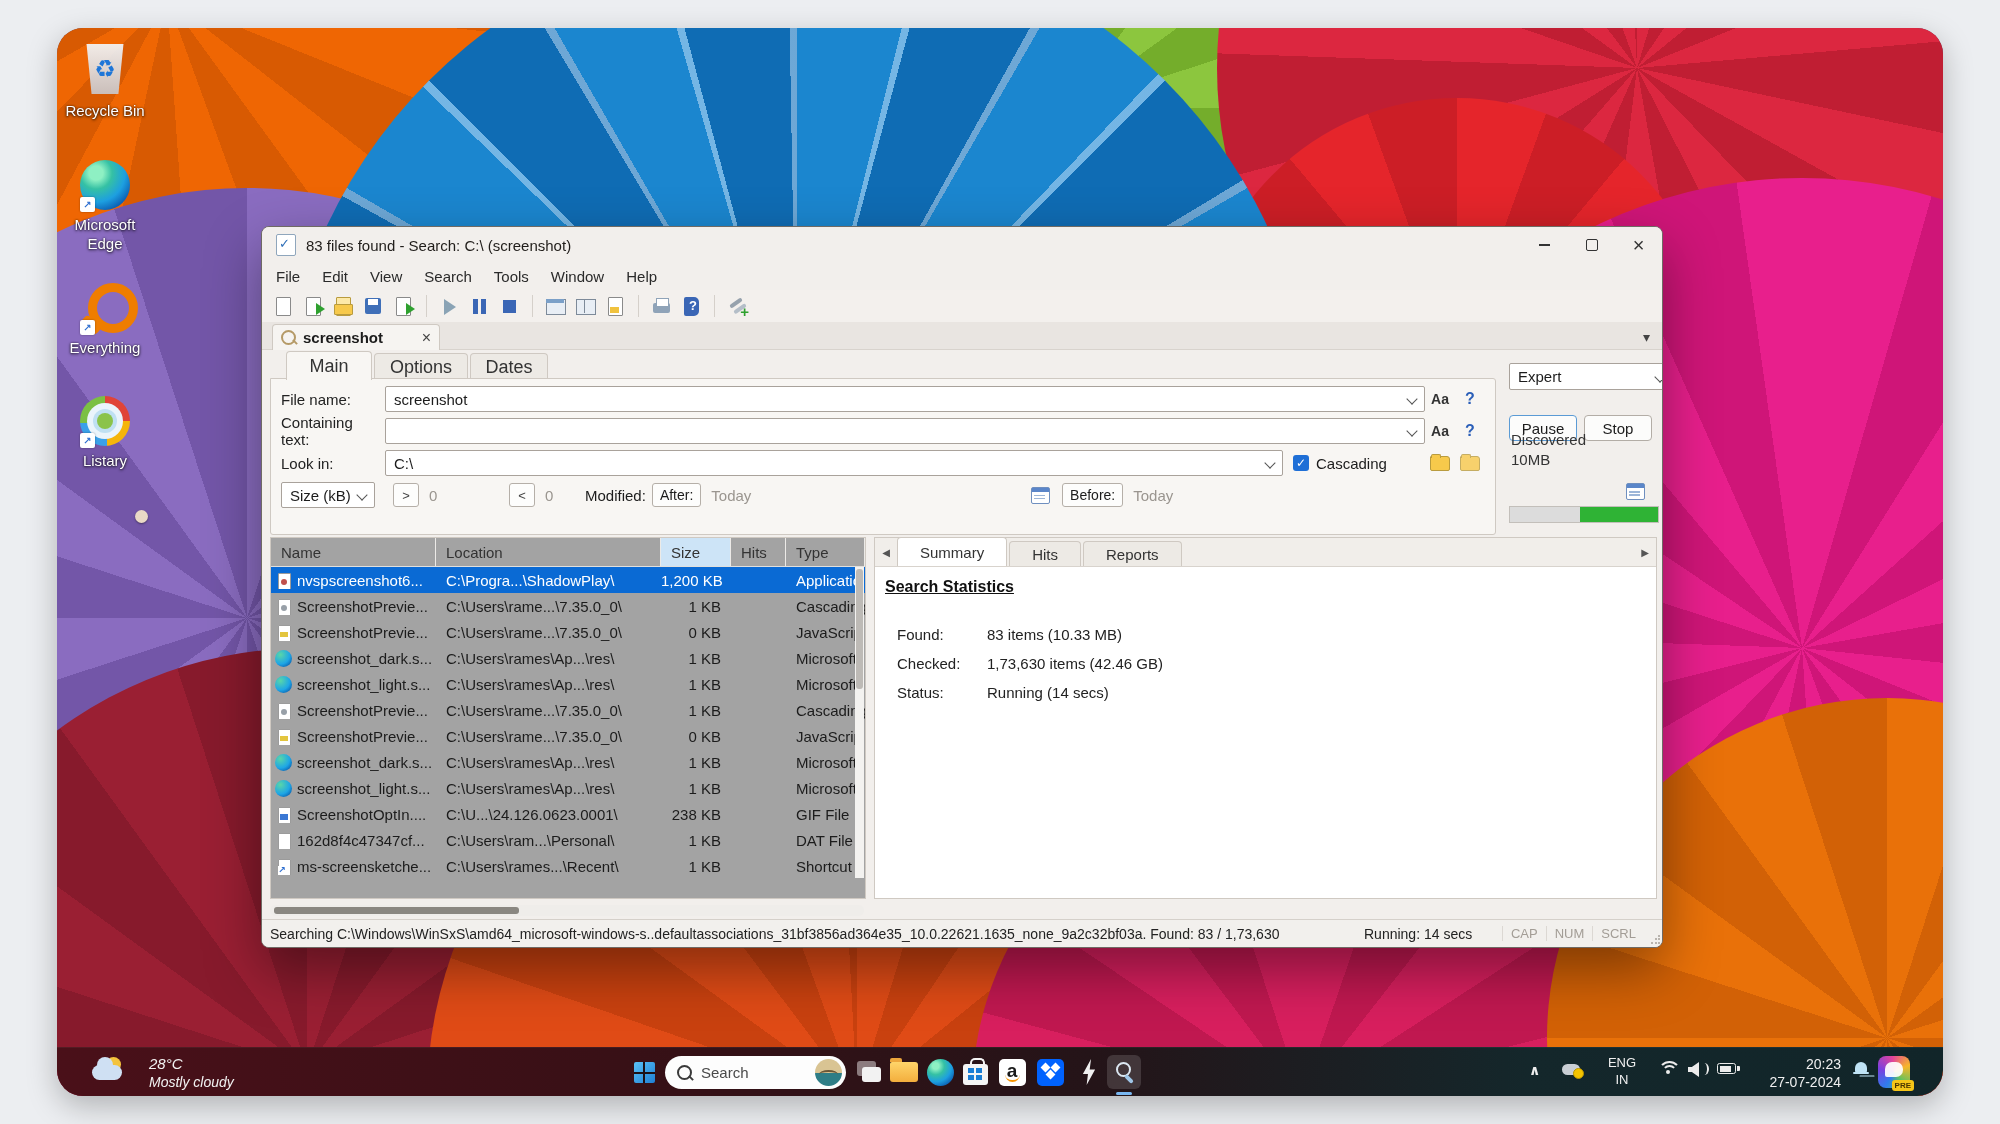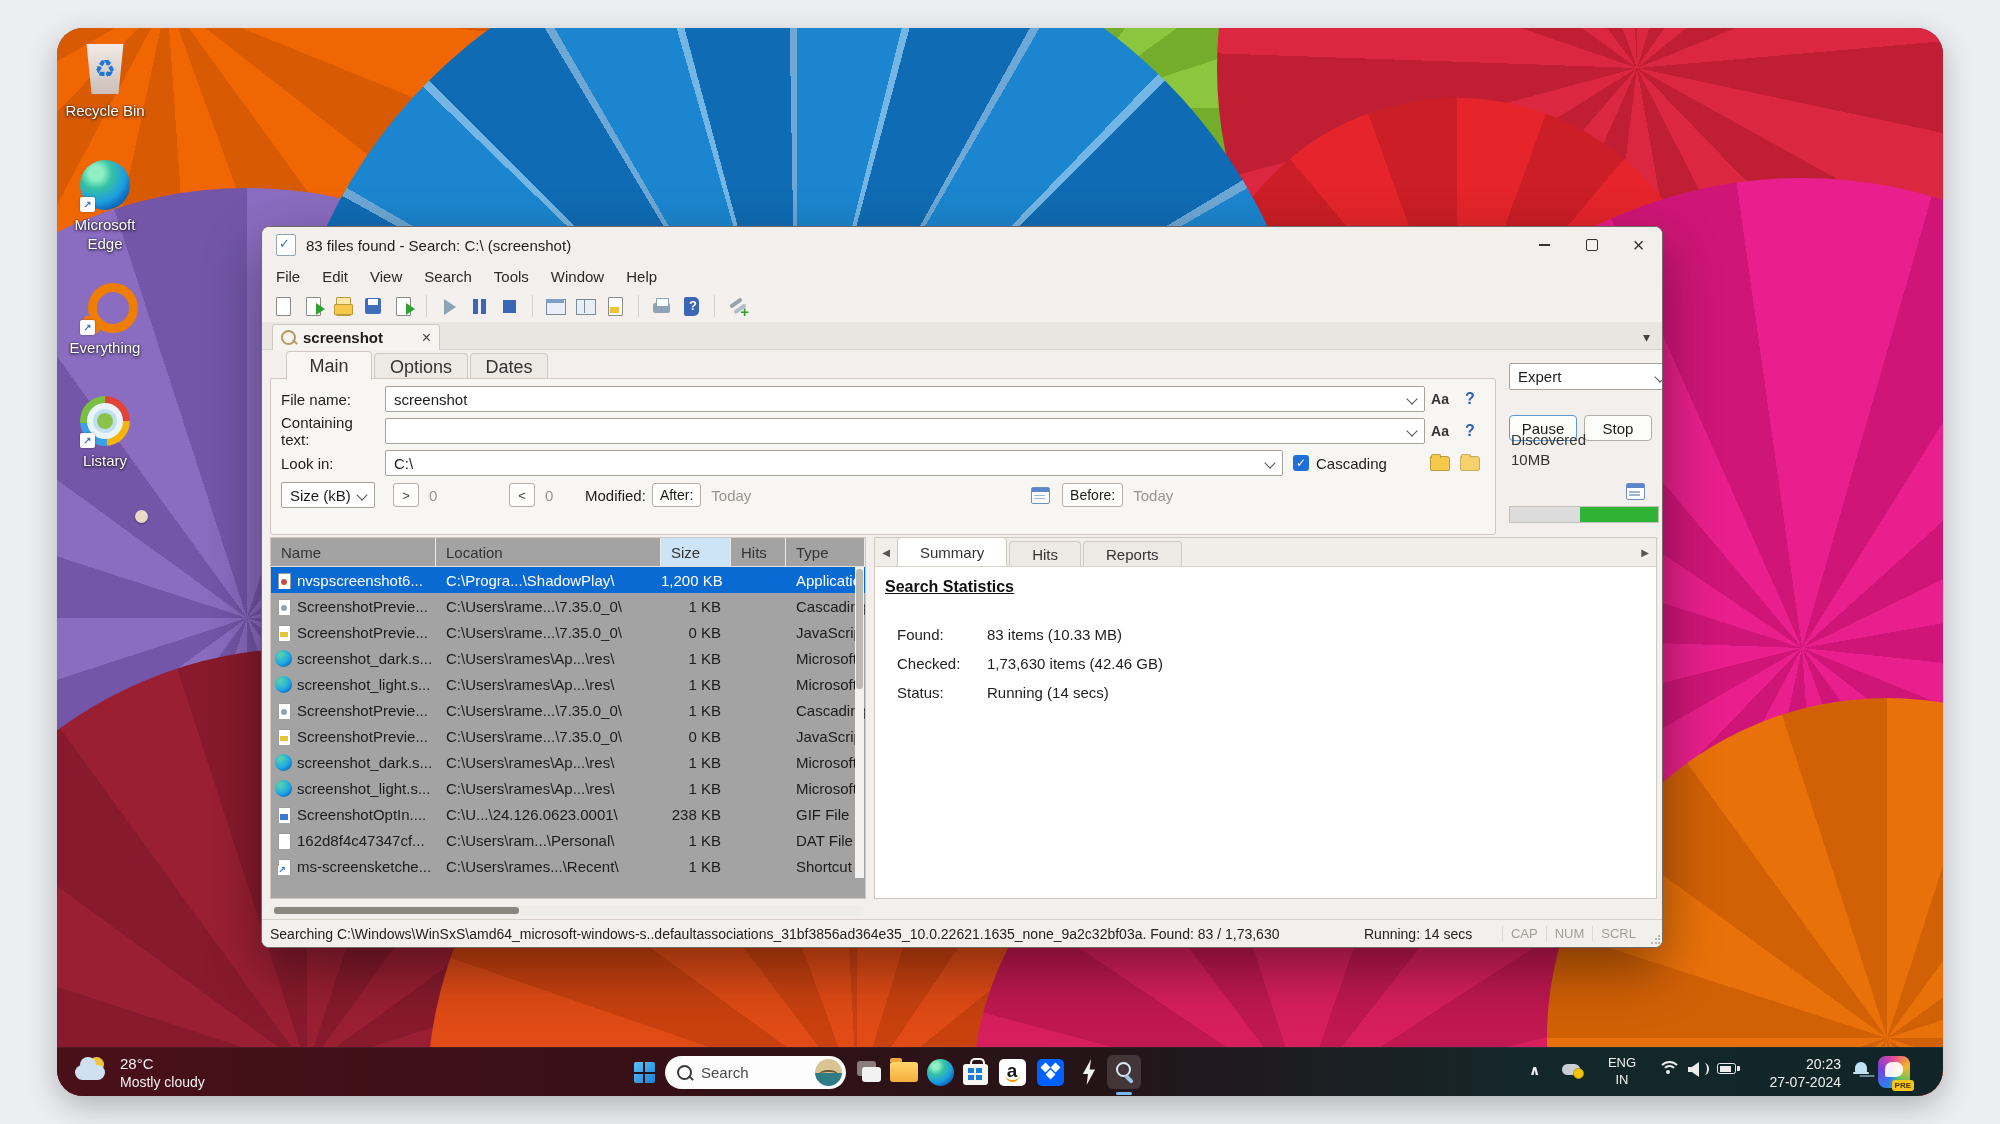--- a/index.html
+++ b/index.html
@@ -152,21 +152,21 @@
   .sb-flag{padding:0 8px;border-left:1px solid #dcd8d3;}
   .grip{position:absolute;right:2px;bottom:2px;width:10px;height:10px;background:
     radial-gradient(circle at 2px 8px,#b9b4ae 1.2px,transparent 1.4px),
     radial-gradient(circle at 6px 8px,#b9b4ae 1.2px,transparent 1.4px),
     radial-gradient(circle at 6px 4px,#b9b4ae 1.2px,transparent 1.4px),
     radial-gradient(circle at 9px 8px,#b9b4ae 1.2px,transparent 1.4px),
     radial-gradient(circle at 9px 4px,#b9b4ae 1.2px,transparent 1.4px),
     radial-gradient(circle at 9px 1px,#b9b4ae 1.2px,transparent 1.4px);}
   
   #taskbar{position:absolute;left:0;top:1019px;width:1886px;height:49px;background:linear-gradient(90deg,#4a1019 0%,#381016 30%,#241418 55%,#14272b 78%,#112529 100%);border-radius:0 0 26px 26px;border-top:1px solid rgba(255,255,255,.05);}
-  .weather{position:absolute;left:10px;top:4px;display:flex;align-items:center;gap:9px;height:41px;padding:0 6px;border-radius:6px;}
+  .weather{position:absolute;left:27px;top:4px;display:flex;align-items:center;gap:21px;height:41px;padding:0 6px;border-radius:6px;font-style:italic;}
   .wicon{width:38px;height:34px;position:relative;}
   .wicon .moon{position:absolute;left:16px;top:1px;width:15px;height:15px;border-radius:50%;background:#f3c33d;}
   .wicon .cloud{position:absolute;left:2px;top:9px;width:30px;height:15px;background:#cfe0f3;border-radius:10px;}
   .wicon .cloud::before{content:"";position:absolute;left:5px;top:-8px;width:16px;height:16px;border-radius:50%;background:#cfe0f3;}
   .wtext{color:#f2f2f2;font-size:14px;line-height:1.3;}
   .wtemp{font-size:15px;}
   .tb-tile{position:absolute;top:7px;width:34px;height:34px;border-radius:6px;display:flex;align-items:center;justify-content:center;}
   .start-grid{width:21px;height:21px;background:
     linear-gradient(90deg,transparent 0 9.5px,#1d1217 9.5px 11.5px,transparent 11.5px),
     linear-gradient(0deg,transparent 0 9.5px,#1d1217 9.5px 11.5px,transparent 11.5px),

